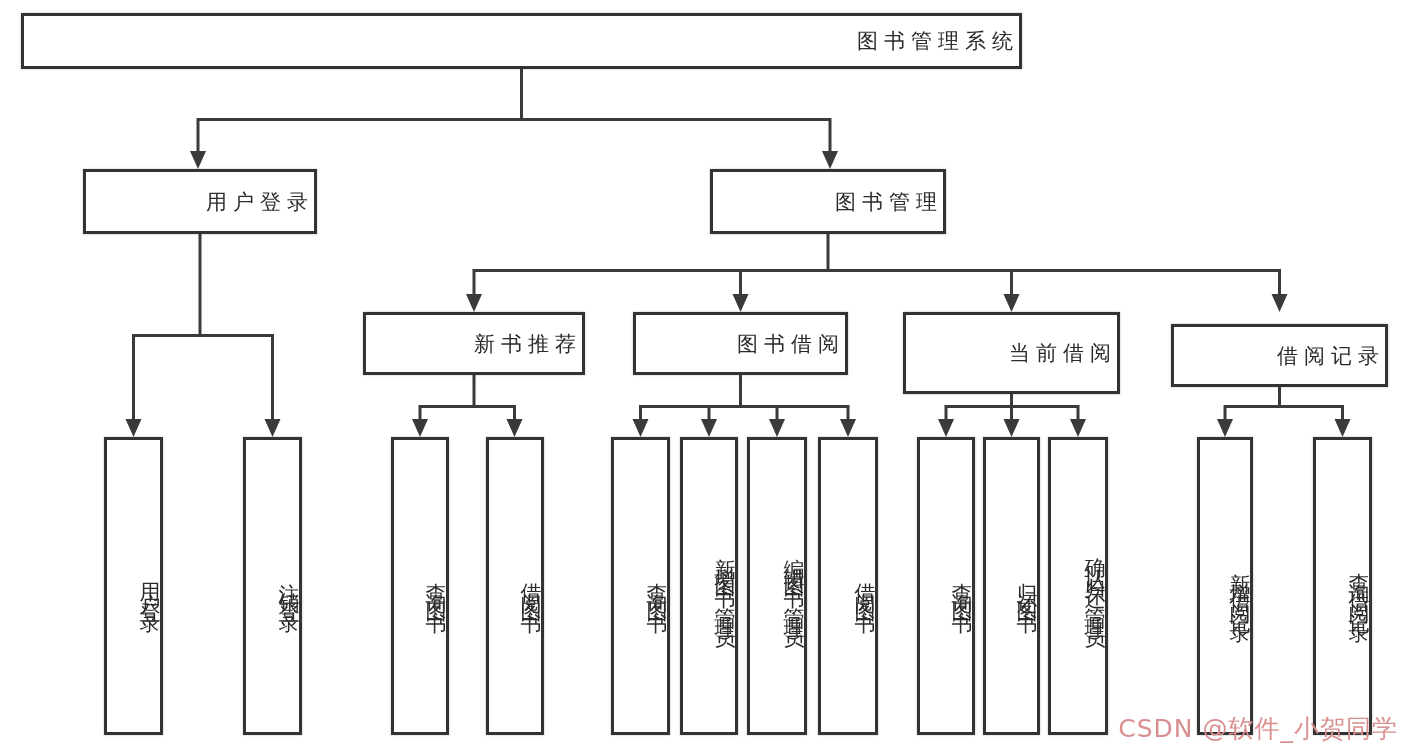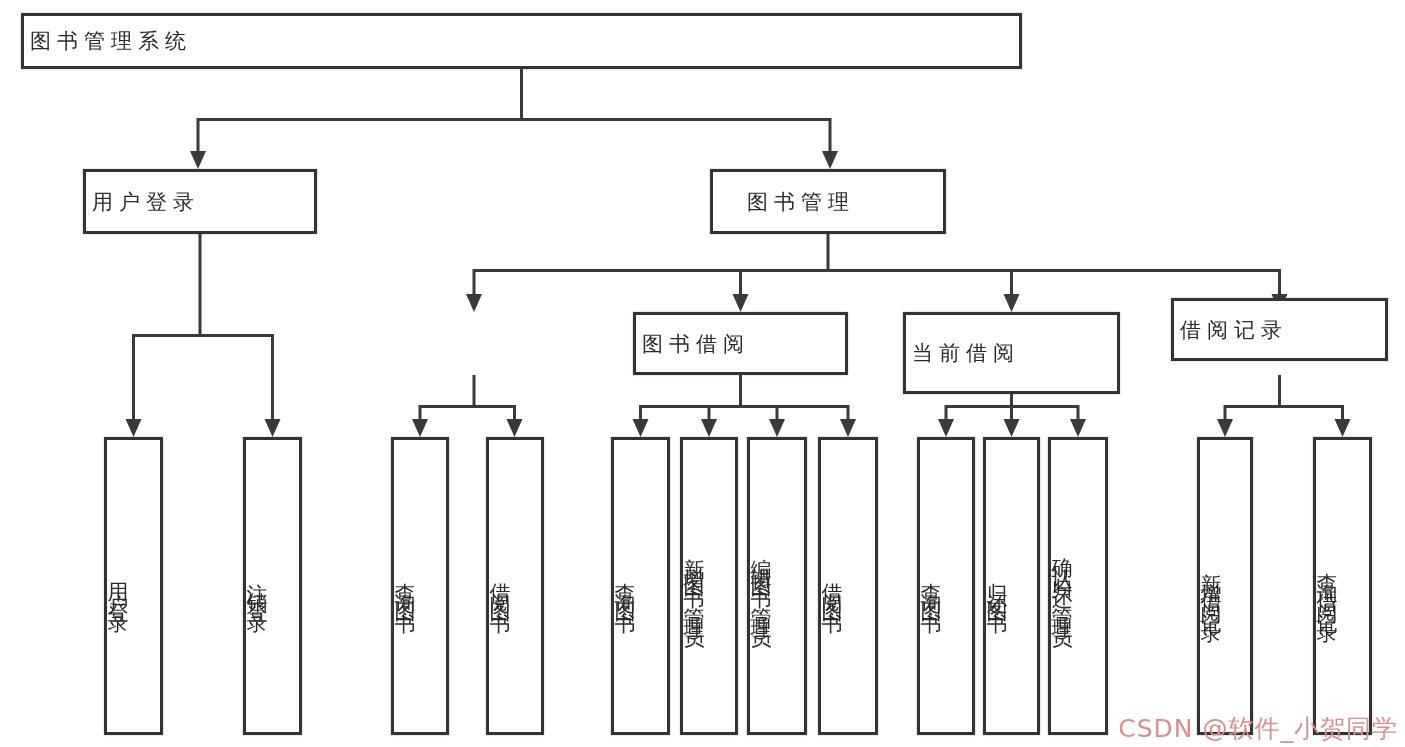--- a/index.html
+++ b/index.html
@@ -6,21 +6,21 @@
   .canvas {
     position:relative; width:1405px; height:747px; background:#ffffff;
     font-family:"DejaVu Sans","Liberation Sans",sans-serif; color:#2b2b2b;
     overflow:hidden;
   }
   svg.connectors { position:absolute; left:0; top:0; width:1405px; height:747px; }
   .ln { stroke:#3a3a3a; stroke-width:3; fill:none; }
   .ah { fill:#3a3a3a; stroke:none; }
   .node {
     position:absolute; background:#ffffff; border:3px solid #333333;
-    box-sizing:border-box; display:flex; align-items:center; justify-content:flex-start;
+    box-sizing:border-box; display:flex; align-items:center; justify-content:flex-end;
     box-shadow:0 0 2px rgba(60,60,60,0.35);
   }
   .hnode { font-size:21px; }
   .hnode .hlabel { letter-spacing:6px; margin-left:6px; white-space:nowrap; }
   .leaf .vlabel {
     writing-mode:vertical-rl; text-orientation:mixed;
     font-size:21px; letter-spacing:10px; line-height:1; white-space:nowrap;
   }
   .watermark {
     position:absolute; right:7px; top:712px; font-size:25px;
@@ -86,27 +86,30 @@
     <span class="hlabel">图书管理系统</span>
   </div>
 
   <div class="node hnode" style="left:83px; top:169px; width:234px; height:65px;">
     <span class="hlabel">用户登录</span>
   </div>
   <div class="node hnode" style="left:710px; top:169px; width:236px; height:65px;padding-left:28px;">
     <span class="hlabel">图书管理</span>
   </div>
 
+  <div class="node hnode" style="left:363px; top:312px; width:222px; height:63px;">
+    <span class="hlabel">新书推荐</span>
+  </div>
   <div class="node hnode" style="left:633px; top:312px; width:215px; height:63px;">
     <span class="hlabel">图书借阅</span>
   </div>
   <div class="node hnode" style="left:903px; top:312px; width:217px; height:82px;">
     <span class="hlabel">当前借阅</span>
   </div>
-  <div class="node hnode" style="left:1171px; top:298px; width:217px; height:63px;">
+  <div class="node hnode" style="left:1171px; top:324px; width:217px; height:63px;">
     <span class="hlabel">借阅记录</span>
   </div>
 
   <div class="node leaf" style="left:104px; top:437px; width:59px; height:298px;">
     <span class="vlabel">用户登录</span>
   </div>
   <div class="node leaf" style="left:243px; top:437px; width:59px; height:298px;">
     <span class="vlabel">注销登录</span>
   </div>
 

